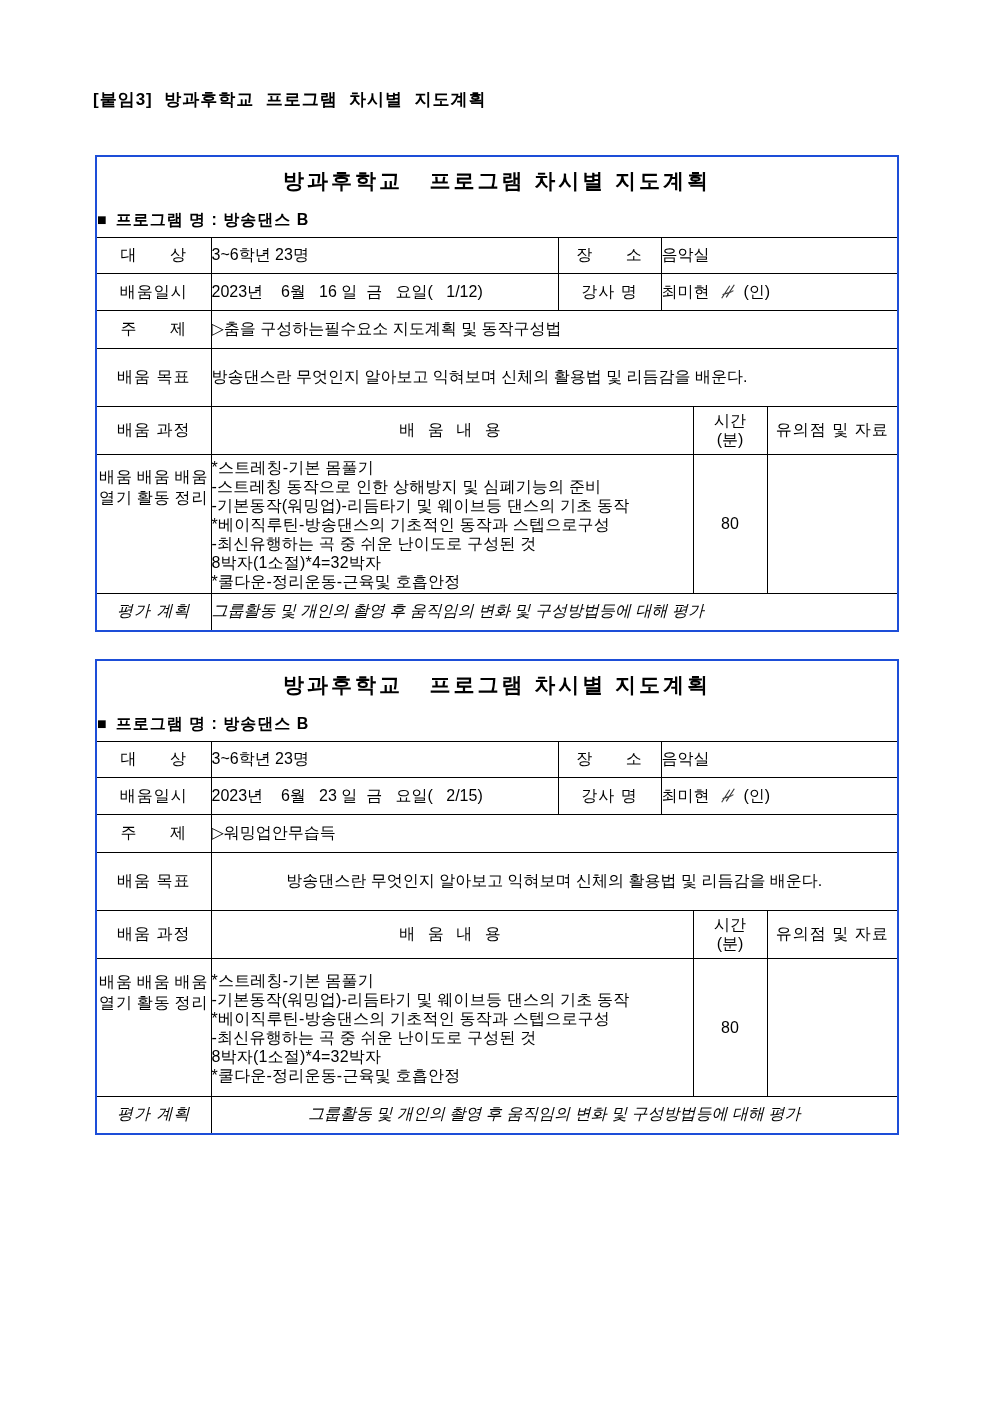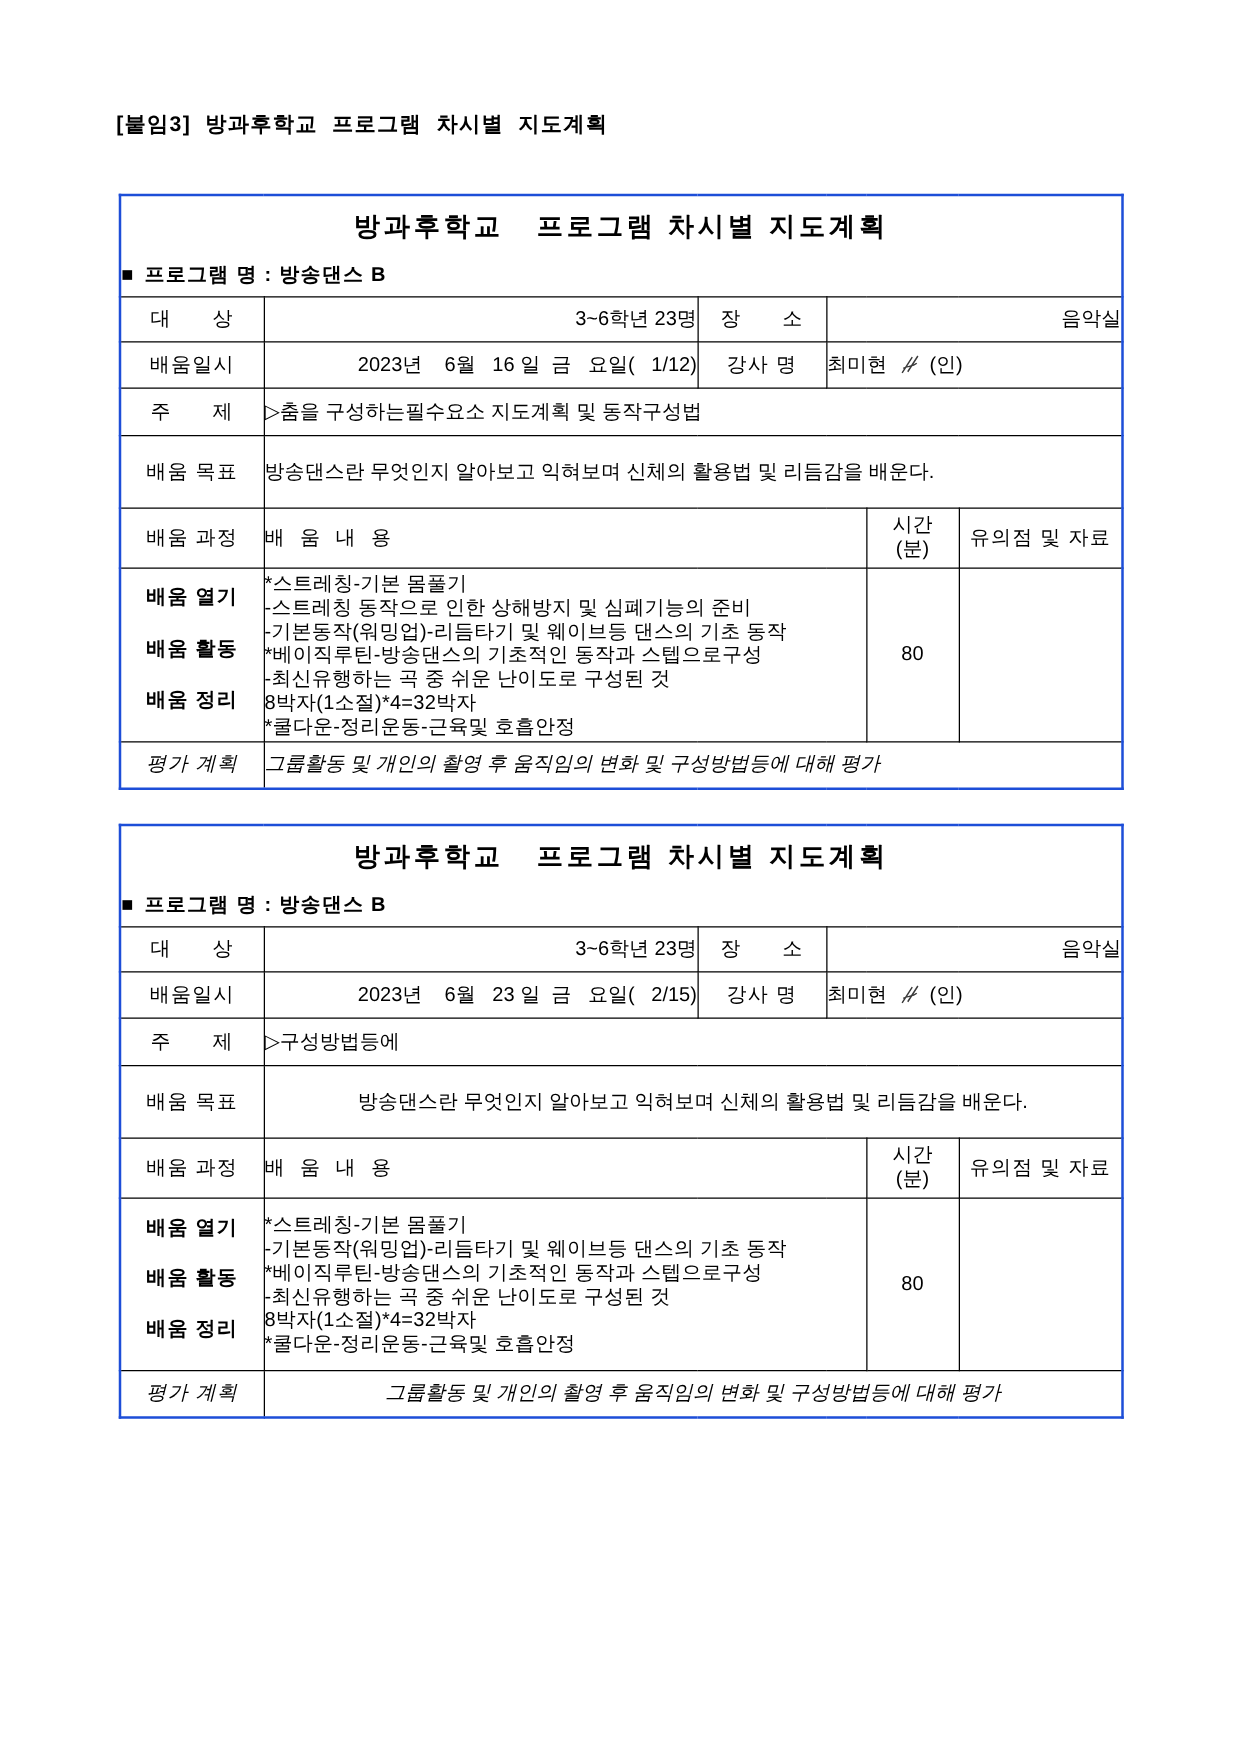--- a/index.html
+++ b/index.html
@@ -38,38 +38,38 @@
   .tbl-title {
     text-align: center; font-size: 21px; font-weight: bold;
     letter-spacing: 3px; white-space: pre;
   }
   .program-line {
     margin-top: 15px; padding-left: 0;
     font-size: 16px; font-weight: bold; letter-spacing: 1px;
   }
   .program-line .bullet { margin-right: 8px; }
   .label-cell { text-align: center; white-space: pre; letter-spacing: 1px; margin-left: 24px; }
-  .center-cell { text-align: right; white-space: pre; }
+  .center-cell { text-align: left; white-space: pre; }
   .left-cell { padding-left: 8px; white-space: pre; }
   .sign-cell { padding-right: 8px; white-space: nowrap; }
   .sign-cell svg { vertical-align: -4px; margin: 0 5px 0 7px; }
   .row-a td { height: 36px; }
   .row-b td { height: 37px; }
   .row-topic td { height: 38px; }
   .row-goal td { height: 58px; }
   .row-ph td { height: 48px; }
   .row-content td { height: 138px; }
   .row-eval td { height: 37px; font-style: italic; }
-  .content-header { text-align: left; letter-spacing: 4px; white-space: pre; }
+  .content-header { text-align: center; letter-spacing: 4px; white-space: pre; }
   .time-header { text-align: center; white-space: pre-line; line-height: 1.15; }
   .note-header { text-align: center; letter-spacing: 1px; }
   .stages-cell { vertical-align: top; }
   .stages-flex {
-    display: flex; flex-direction: column; justify-content: space-between;
-    height: 100%; padding: 12px 0 22px 0; font-weight: bold;
+    display: flex; flex-direction: row; justify-content: space-between;
+    height: 100%; padding: 12px 0 22px 0;
   }
   .stage-label { text-align: center; letter-spacing: 1px; }
   #table-1 .stages-flex { height: 138px; }
   #table-2 .stages-flex { height: 136px; }
   .content-cell {
     vertical-align: top; padding: 4px 4px 4px 6px;
     font-size: 15px; line-height: 19px; white-space: pre-line;
     letter-spacing: 0.2px;
   }
   .time-cell { vertical-align: top; text-align: center; padding-top: 8px; }
@@ -184,21 +184,21 @@
     <td class="center-cell">2023년    6월   23 일  금   요일(   2/15)</td>
     <td class="label-cell">강사 명</td>
     <td colspan="3" class="sign-cell">
       <span>최미현</span><svg width="22" height="18" viewBox="0 0 24 20">
             <path d="M14 3 L5 17 M19 2 L10 16 M6 13 C10 10.5 14 12 18 8.5" stroke="#3a3a3a" fill="none" stroke-width="1.3"></path>
           </svg><span>(인)</span>
     </td>
   </tr>
   <tr class="row-topic">
     <td class="label-cell">주      제</td>
-    <td colspan="5" class="left-cell">▷구성방법등에</td>
+    <td colspan="5" class="left-cell">▷워밍업안무습득</td>
   </tr>
   <tr class="row-goal">
     <td class="label-cell">배움 목표</td>
     <td colspan="5" class="goal-center">방송댄스란 무엇인지 알아보고 익혀보며 신체의 활용법 및 리듬감을 배운다.</td>
   </tr>
   <tr class="row-ph">
     <td class="label-cell">배움 과정</td>
     <td colspan="3" class="content-header">배 움 내 용</td>
     <td class="time-header">시간
 (분)</td>

